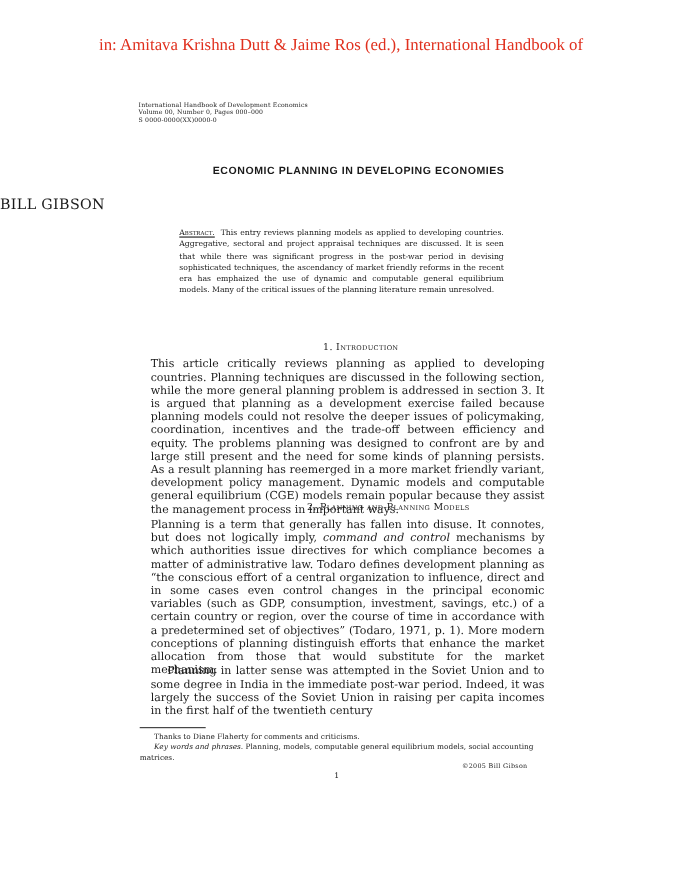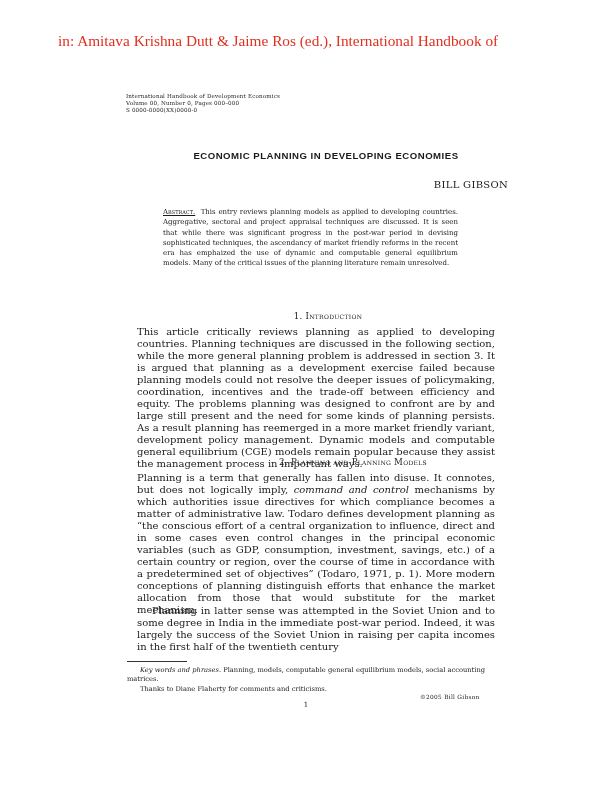--- a/index.html
+++ b/index.html
@@ -1,22 +1,22 @@
 <!DOCTYPE html>
 <html><head>
   <meta charset="utf-8">
   <style>
     html, body { margin:0; padding:0; background:#ffffff; }
     body { width:612px; height:792px; position:relative; overflow:hidden; font-family:"DejaVu Serif", serif; color:#1a1a1a; }
     .citation { position:absolute; left:58px; top:31px; width:520px; color:#e0301e; font-family:"Liberation Serif", serif; font-size:15.3px; line-height:19px; }
-    .citation div { white-space:nowrap; }
+    .citation div { white-space:nowrap;margin-left:32px; }
     .citation .l2 { margin-left:-4px; }
     .journal { position:absolute; left:126px; top:93px; font-family:"DejaVu Serif", serif; font-size:5.6px; line-height:7.2px; color:#222; letter-spacing:0.15px; }
     .title { position:absolute; left:0; width:612px; top:150px; text-align:center; font-family:Liberation Sans, sans-serif; font-weight:bold; font-size:9.6px; letter-spacing:0.5px;padding-left:20px; }
-    .author { position:absolute; left:0; width:508px; top:179px; text-align:right; font-size:10px; letter-spacing:0.3px; }
+    .author { position:absolute; left:0; width:508px; top:179px; text-align:left; font-size:13px; letter-spacing:0.3px; }
     .abstract { position:absolute; left:163px; top:207px; width:295px; font-size:7.0px; line-height:10.3px; text-align:justify; }
     .sc { font-variant:small-caps;text-decoration:underline; }
     .section-head { position:absolute; left:0; width:612px; text-align:center; font-size:8.6px; font-variant:small-caps; letter-spacing:0.3px; }
     .para { position:absolute; left:137px; width:358px; font-size:10px; line-height:12px; text-align:justify; hyphens:manual; }
     .indent { text-indent:15px; }
     .rule { position:absolute; left:127px; top:661px; width:60px; height:0; border-top:0.8px solid #333; }
     .footnotes { position:absolute; left:127px; top:666px; width:358px; font-size:6.7px; line-height:9.3px; text-align:justify; }
     .footnotes .fn { text-indent:13px; }
     .copyright { position:absolute; left:420px; top:694px; font-size:5.8px; letter-spacing:0.3px; }
     .pagenum { position:absolute; left:0; width:612px; top:701px; text-align:center; font-size:7px; }
@@ -42,18 +42,18 @@
 
 <div class="section-head" style="top:311px;padding-left:22px;">1. Introduction</div>
 <div class="para" style="top:326px;">This article critically reviews planning as applied to developing countries. Planning techniques are discussed in the following section, while the more general planning problem is addressed in section 3. It is argued that planning as a development exercise failed because planning models could not resolve the deeper issues of poli­cymaking, coordination, incentives and the trade-off between efficiency and equity. The problems planning was designed to confront are by and large still present and the need for some kinds of planning persists. As a result planning has reemerged in a more market friendly variant, development policy management. Dynamic models and computable general equilibrium (CGE) models remain popular because they assist the management process in important ways.</div>
 
 <div class="section-head" style="top:457px;padding-left:47px;">2. Planning and Planning Models</div>
 <div class="para" style="top:472px;"><span>Planning is a term that generally has fallen into disuse. It connotes, but does not logically imply, </span><em>command and control</em><span> mechanisms by which authorities issue directives for which compliance becomes a matter of administrative law. Todaro defines development planning as “the conscious effort of a central organization to influence, direct and in some cases even control changes in the principal economic variables (such as GDP, consumption, investment, savings, etc.) of a certain coun­try or region, over the course of time in accordance with a predetermined set of objectives” (Todaro, 1971, p. 1). More modern conceptions of planning distinguish efforts that enhance the market allocation from those that would substitute for the market mechanism.</span></div>
 <div class="para indent" style="top:605px;">Planning in latter sense was attempted in the Soviet Union and to some degree in India in the immediate post-war period. Indeed, it was largely the success of the Soviet Union in raising per capita incomes in the first half of the twentieth century</div>
 
 <div class="rule"></div>
 <div class="footnotes">
+  <div class="fn">Thanks to Diane Flaherty for comments and criticisms.</div>
   <div class="fn"><em>Key words and phrases.</em> <span>Planning, models, computable general equilibrium models, social ac­counting matrices.</span></div>
-  <div class="fn">Thanks to Diane Flaherty for comments and criticisms.</div>
 </div>
 
 <div class="copyright">©2005 Bill Gibson</div>
 <div class="pagenum">1</div>
 
 </body></html>

